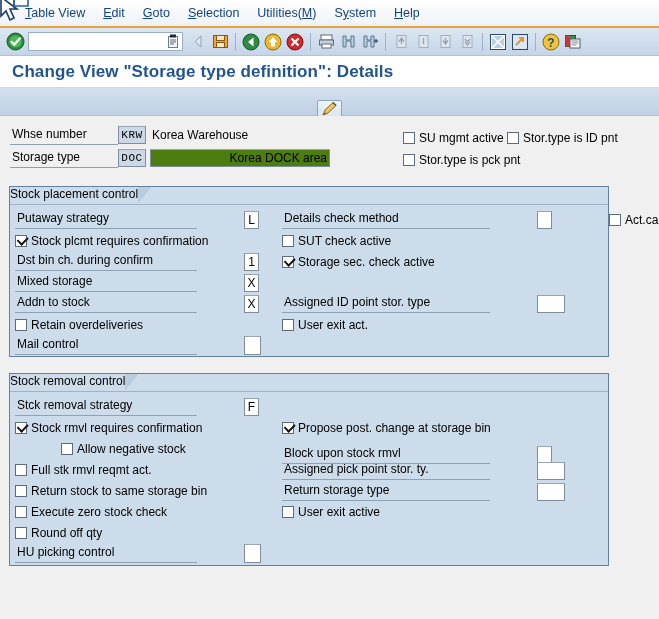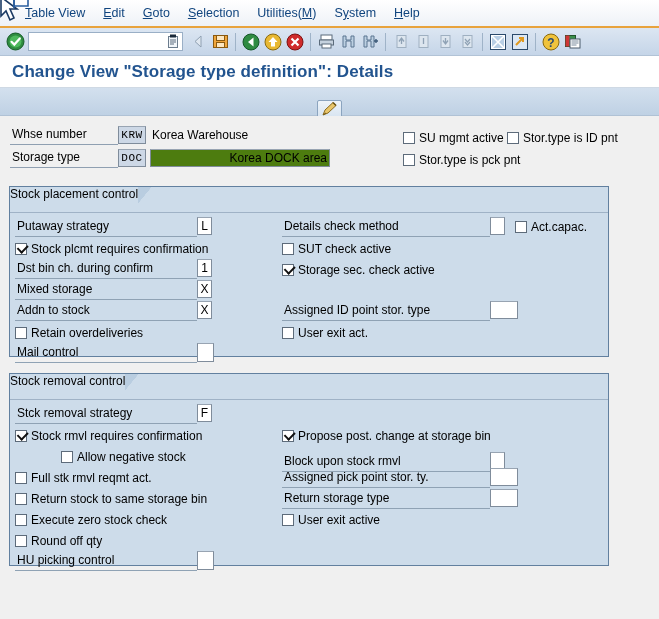--- a/index.html
+++ b/index.html
@@ -165,33 +165,33 @@
 
   
   .group{
     position:absolute;
     background:#cddcea;
     border:1px solid #62809f;
   }
   .gtitle-wrap{
     display:flex;align-items:flex-start;
     border-bottom:1px solid #9fb2c6;
-    height:26px;
+    height:18px;
   }
   .gtitle-slant{
     width:14px;height:17px;
     background:linear-gradient(to bottom right,#b9cde0 48%,transparent 49%);
     border-bottom:0;
   }
   .gtitle-rest{ flex:1; height:17px; }
 
   .gbody{ position:relative; }
 
   
-  .frow{ position:absolute; display:flex; align-items:flex-start; height:20px; }
+  .frow{ position:absolute; display:flex; align-items:flex-end; height:20px;gap:47px; }
   .frow .lbl{ border-bottom:1px solid #8fa2b4; }
   .cbrow{ position:absolute; height:19px; }
 </style>
 </head>
 <body>
 
 <div class="menubar">
   <svg class="cursor-arrow" viewBox="0 0 34 30">
     <path d="M3 1 L3 20 L8 15 L12 24 L16 22 L12 13 L19 13 Z" fill="#ffffff" stroke="#1b3a63" stroke-width="1.6"></path>
     <path d="M16 2 L30 2 L30 10 L16 10 Z" fill="none" stroke="#2a5d9e" stroke-width="1.6"></path>

